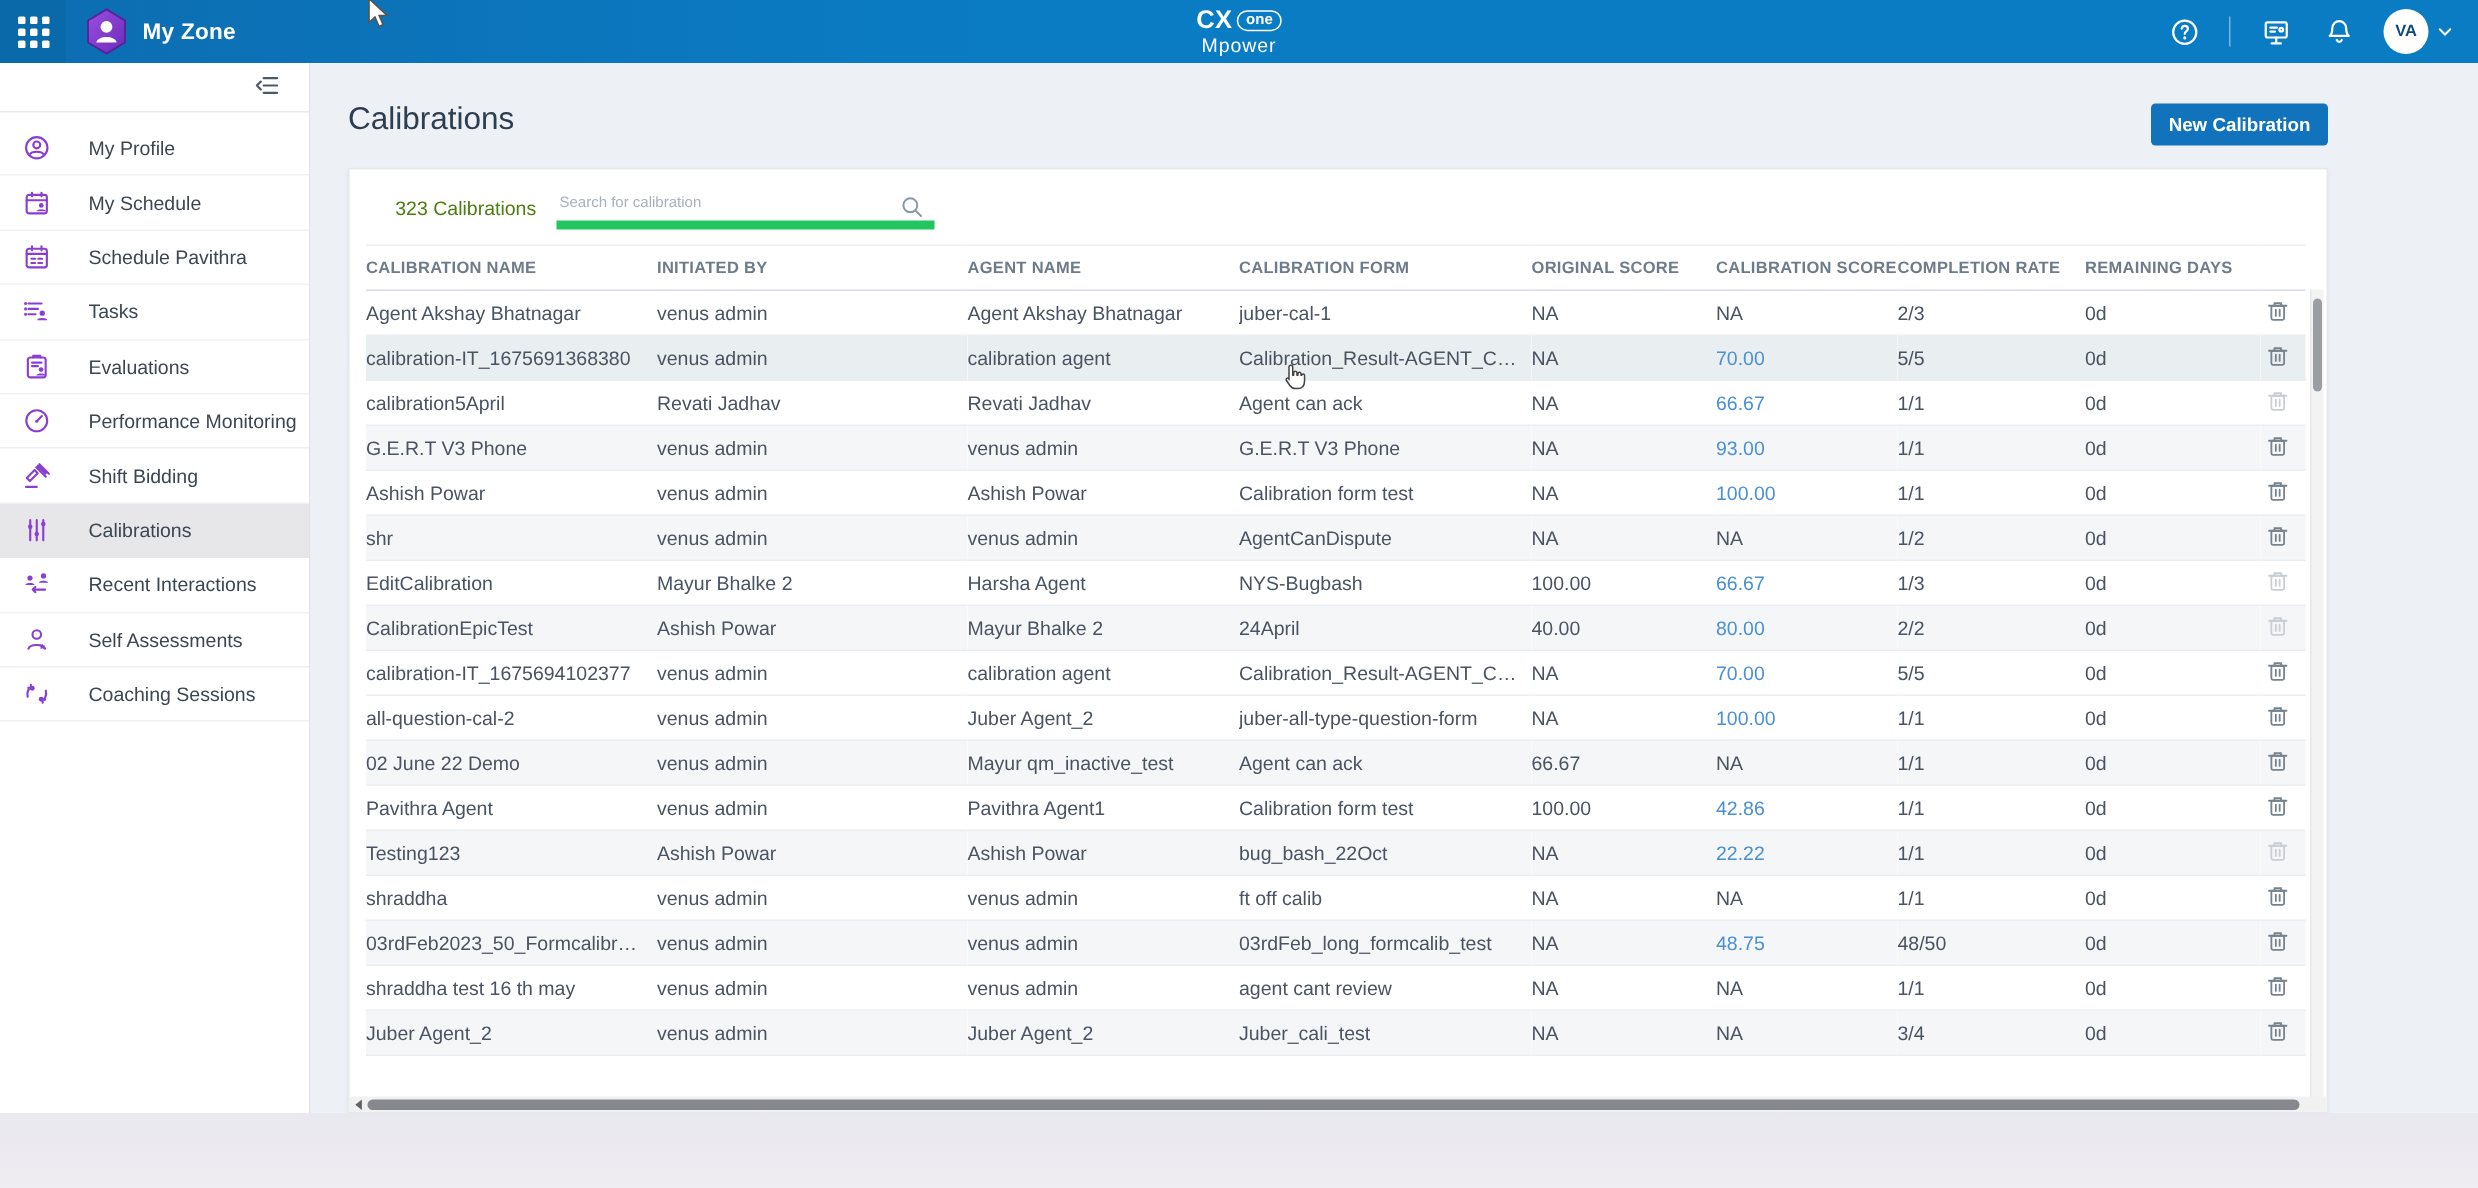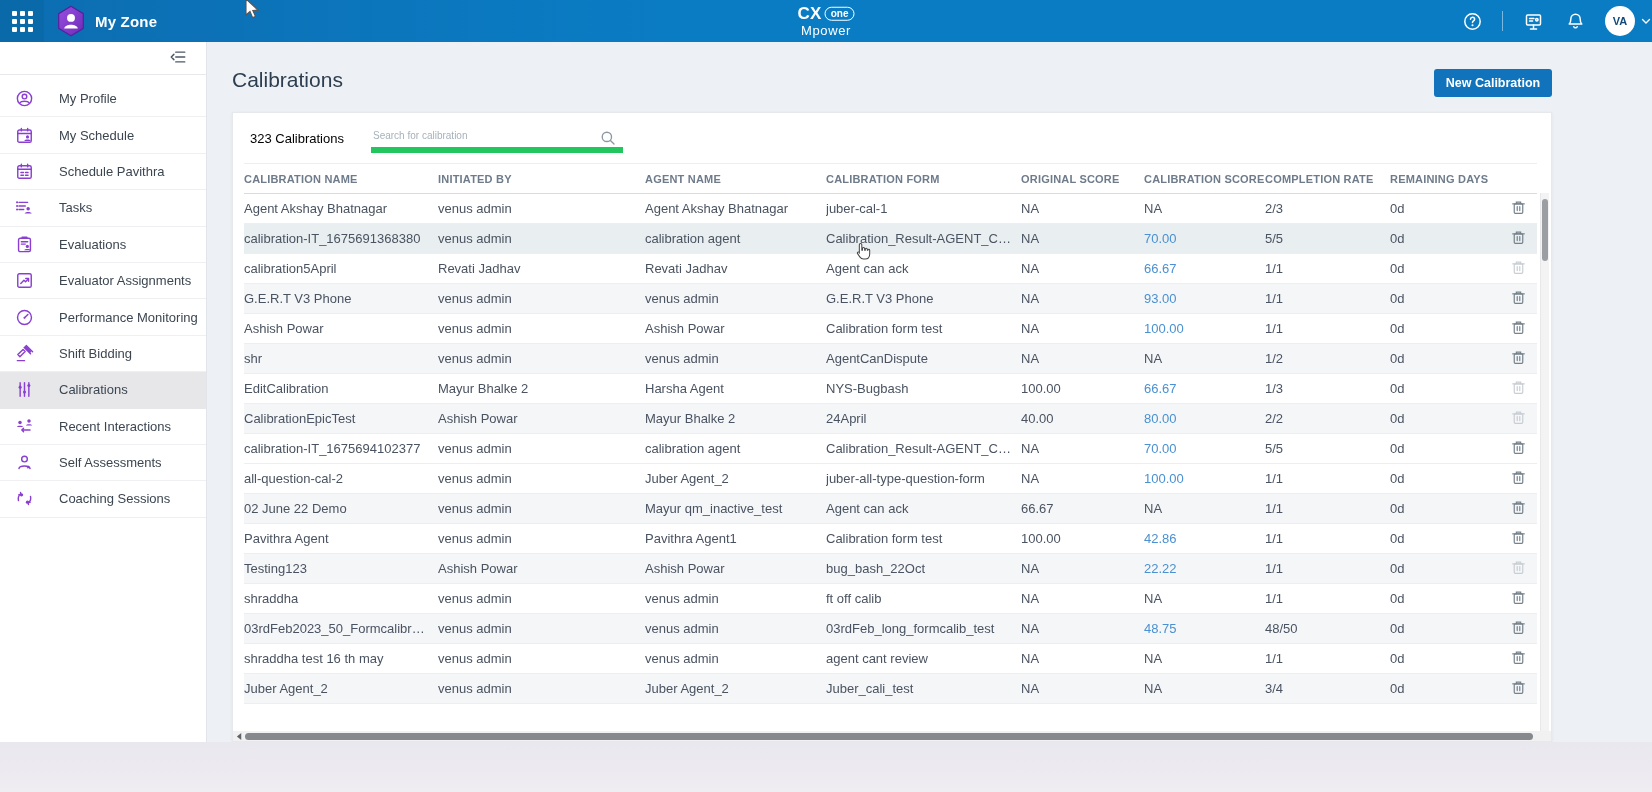--- a/index.html
+++ b/index.html
@@ -16,21 +16,21 @@
   .grid-icon { display:grid; grid-template-columns:repeat(3,5px); grid-gap:3px; }
   .grid-icon span { width:5px; height:5px; background:#fff; border-radius:1px; }
   .brand { display:flex; align-items:center; margin-left:12px; gap:9px; }
   .hex-logo { width:30px; height:32px; }
   .topbar-title { font-size:15px; font-weight:700; letter-spacing:.2px; }
   .cx-logo { position:absolute; left:50%; top:50%; transform:translate(-50%,-50%); text-align:center; line-height:1.05; }
   .cx-top { display:flex; align-items:center; justify-content:center; gap:3px; }
   .cx-top .cx { font-size:17px; font-weight:700; letter-spacing:.3px; }
   .cx-top .one { font-size:10px; font-weight:600; border:1.5px solid #fff; border-radius:9px; padding:1px 5px 1px 5px; }
   .cx-mp { font-size:13px; font-weight:400; letter-spacing:.6px; margin-top:1px; }
-  .topbar-right { margin-left:auto; display:flex; align-items:center; gap:18px; }
+  .topbar-right { margin-left:auto; display:flex; align-items:center; gap:18px; padding-right:16px; }
   .tb-icon { width:24px; height:24px; color:#fff; background:none; border:none; cursor:pointer; display:flex; align-items:center; justify-content:center; }
   .tb-icon svg { width:21px; height:21px; }
   .tb-divider { width:1px; height:20px; background:rgba(255,255,255,.45); }
   .avatar-btn { display:flex; align-items:center; gap:5px; background:none; border:none; cursor:pointer; }
   .avatar-circle { width:30px; height:30px; border-radius:50%; background:#fff; color:#114a7a;
     font-size:11px; font-weight:700; display:flex; align-items:center; justify-content:center; }
   .chev { width:12px; height:12px; color:#fff; }
 
   
   .sidebar { position:absolute; top:42px; left:0; width:207px; height:700px; background:#fff;
@@ -49,21 +49,21 @@
 
   
   .main-head-title { position:absolute; left:232px; top:68px; font-size:21px; font-weight:500; color:#2d3e50; }
   .new-cal-btn { position:absolute; left:1434px; top:69px; width:118px; height:28px;
     background:var(--accent-blue,#1173bc); color:#fff; font-size:12.5px; font-weight:700;
     border:none; border-radius:3px; cursor:pointer; font-family:inherit; }
 
   .card { position:absolute; left:232px; top:112px; width:1320px; height:630px; background:#fff;
     border:1px solid #e6e9ec; box-shadow:0 1px 3px rgba(40,50,70,.07); }
   .toolbar { height:50px; display:flex; align-items:center; padding-left:17px; }
-  .count-label { font-size:13px; color:#000000; width:121px; }
+  .count-label { font-size:13px; color:#4d7c0f; width:121px;text-align:center; }
   .search-wrap { position:relative; width:252px; height:30px; }
   .search-input { width:100%; height:100%; border:none; border-bottom:6px solid #22c55e; outline:none;
     font-size:10px; color:#3c4651; font-family:inherit; padding:0 30px 0 2px; background:transparent; }
   .search-input::placeholder { color:#a7b1bb; }
   .search-icon { position:absolute; right:6px; top:6px; width:18px; height:18px; color:#8b98a5; pointer-events:none; }
 
   table.cal-table { position:absolute; left:11px; top:50px; width:1293px; border-collapse:collapse; table-layout:fixed; }
   .cal-table th { height:30px; text-align:left; font-size:11px; font-weight:700; color:#6e7b8a;
     letter-spacing:.2px; border-top:1px solid #eceef1; border-bottom:1px solid #d7dce1; padding:0 6px 0 0;
     white-space:nowrap; overflow:hidden; }
@@ -212,28 +212,20 @@
               <rect x="4.5" y="4.2" width="15" height="16.8" rx="2"></rect>
               <path d="M9 4.2V2.8h6v1.4"></path>
               <path d="M8 8.5h8M8 11.5h5"></path>
               <circle cx="15.6" cy="14.4" r="2" fill="currentColor" stroke="none"></circle>
               <path d="M11.6 19.4c.4-2.2 7.6-2.2 8 0z" fill="currentColor" stroke="none"></path>
             </svg></span>
           <span class="side-label">Evaluations</span>
         </div>
         <div class="side-item">
           <span class="side-icon"><svg viewBox="0 0 24 24" fill="none" stroke="currentColor" stroke-width="1.8" stroke-linecap="round" stroke-linejoin="round">
-              <rect x="3.5" y="3.5" width="17" height="17" rx="2"></rect>
-              <path d="M7.3 15.7l4-4 2 2 3.6-3.6"></path>
-              <path d="M13.6 9.5h3.5V13"></path>
-            </svg></span>
-          <span class="side-label">Evaluator Assignments</span>
-        </div>
-        <div class="side-item">
-          <span class="side-icon"><svg viewBox="0 0 24 24" fill="none" stroke="currentColor" stroke-width="1.8" stroke-linecap="round" stroke-linejoin="round">
               <circle cx="12" cy="12" r="8.8"></circle>
               <path d="M12 12.4l4.3-4.3"></path>
               <path d="M12 12.4v.01" stroke-width="2.6"></path>
             </svg></span>
           <span class="side-label">Performance Monitoring</span>
         </div>
         <div class="side-item">
           <span class="side-icon"><svg viewBox="0 0 24 24" fill="none" stroke="currentColor" stroke-width="1.8" stroke-linecap="round" stroke-linejoin="round">
               <path d="M11.6 4.4l8 8M14.2 1.8l8 8M12.9 3.1l6.6 6.6"></path>
               <path d="M10.2 6.8l-6.6 6.6 2.6 2.6 6.6-6.6z"></path>

